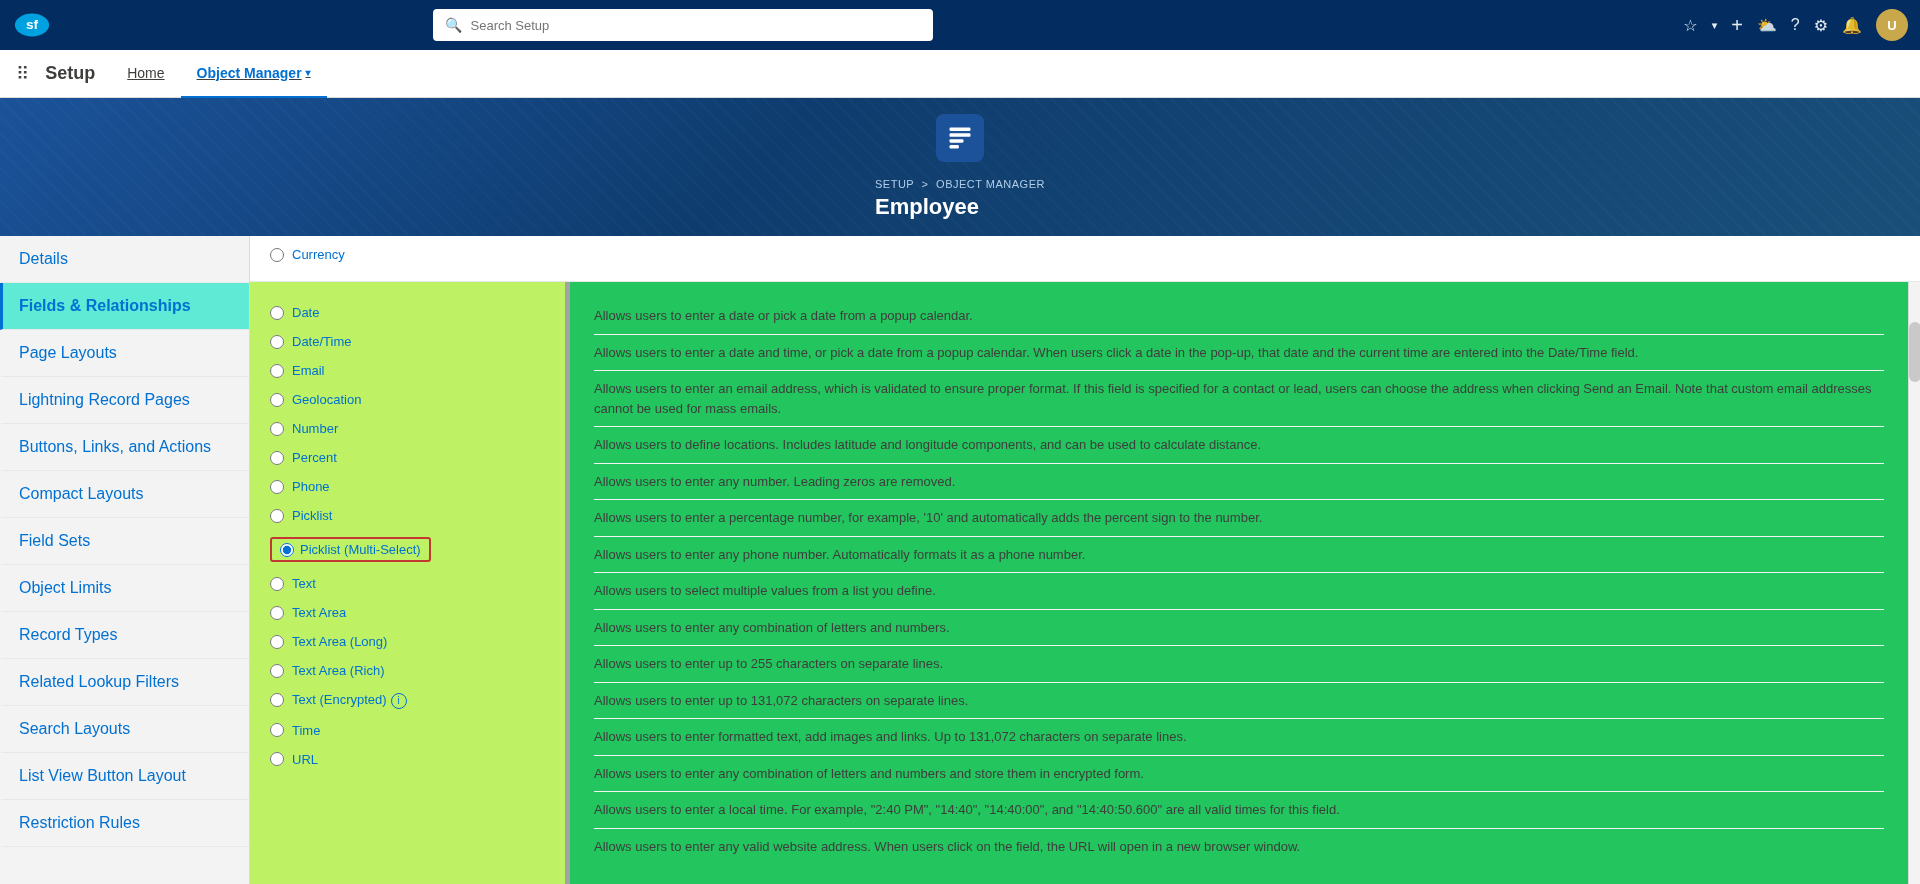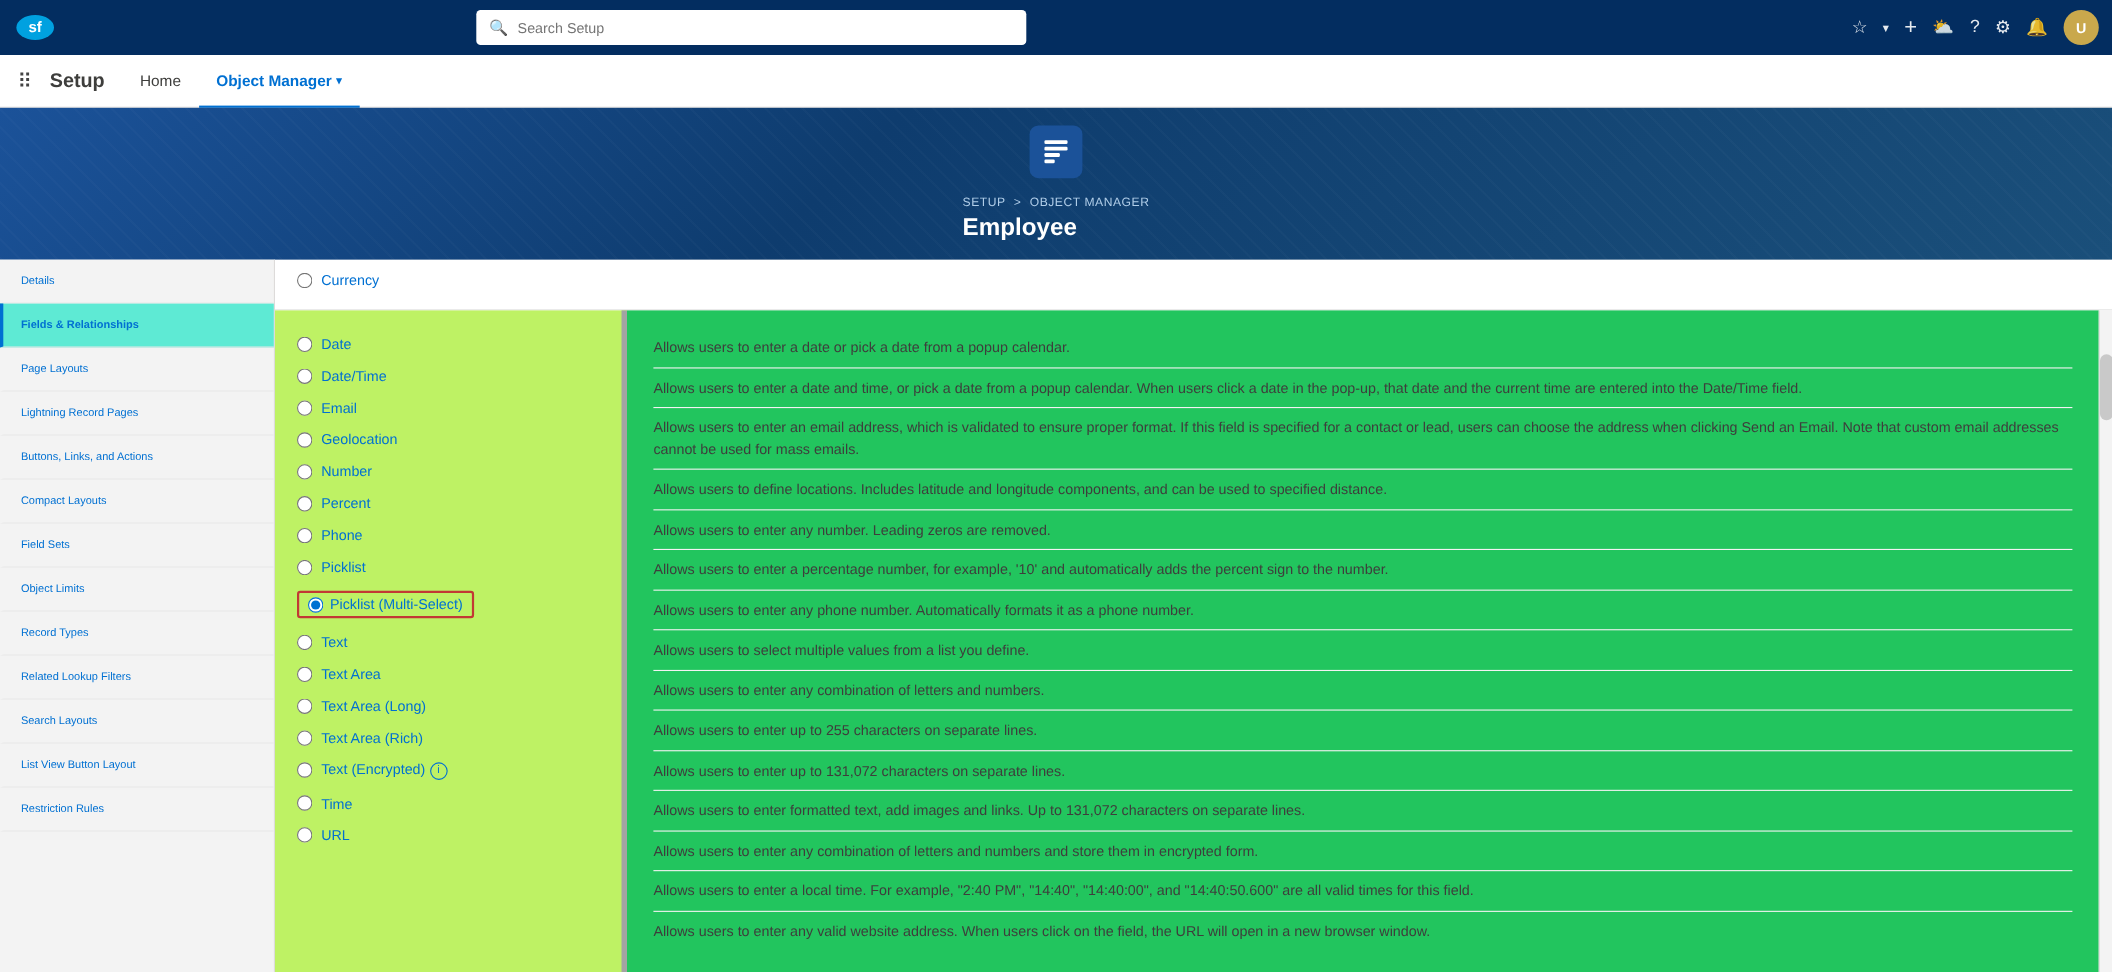--- a/index.html
+++ b/index.html
@@ -87,20 +87,21 @@
     .app-nav .app-name {
       font-size: 18px;
       font-weight: 700;
       color: #3e3e3c;
     }
     .app-nav .nav-tabs {
       display: flex;
       align-items: center;
       gap: 0;
       height: 48px;
+      text-decoration: underline;
     }
     .nav-tab {
       padding: 0 16px;
       height: 48px;
       display: flex;
       align-items: center;
       font-size: 14px;
       color: #3e3e3c;
       cursor: pointer;
       border-bottom: 2px solid transparent;
@@ -182,21 +183,21 @@
       width: 250px;
       min-width: 250px;
       background: #f3f3f3;
       border-right: 1px solid #dddbda;
       overflow-y: auto;
       position: relative;
     }
     .sidebar-item {
       padding: 14px 16px;
       cursor: pointer;
-      font-size: 10px;
+      font-size: 16px;
       color: #0070d2;
       border-left: 3px solid transparent;
       border-bottom: 1px solid #e8e8e8;
     }
     .sidebar-item.active {
       border-left: 3px solid #0070d2;
       background: #5eead4;
       color: #0070d2;
       font-weight: 700;
     }
@@ -481,21 +482,21 @@
             <div class="radio-row">
               <input type="radio" name="fieldtype" id="ft-16" style="">
               <label for="ft-16">URL</label>
             </div>
           </div>
 
         <div class="field-desc-col" id="field-desc-col">
         <div class="desc-row">Allows users to enter a date or pick a date from a popup calendar.</div>
             <div class="desc-row">Allows users to enter a date and time, or pick a date from a popup calendar. When users click a date in the pop-up, that date and the current time are entered into the Date/Time field.</div>
             <div class="desc-row">Allows users to enter an email address, which is validated to ensure proper format. If this field is specified for a contact or lead, users can choose the address when clicking Send an Email. Note that custom email addresses cannot be used for mass emails.</div>
-            <div class="desc-row">Allows users to define locations. Includes latitude and longitude components, and can be used to specified distance.</div>
+            <div class="desc-row">Allows users to define locations. Includes latitude and longitude components, and can be used to calculate distance.</div>
             <div class="desc-row">Allows users to enter any number. Leading zeros are removed.</div>
             <div class="desc-row">Allows users to enter a percentage number, for example, '10' and automatically adds the percent sign to the number.</div>
             <div class="desc-row">Allows users to enter any phone number. Automatically formats it as a phone number.</div>
             <div class="desc-row">Allows users to select multiple values from a list you define.</div>
             <div class="desc-row">Allows users to enter any combination of letters and numbers.</div>
             <div class="desc-row">Allows users to enter up to 255 characters on separate lines.</div>
             <div class="desc-row">Allows users to enter up to 131,072 characters on separate lines.</div>
             <div class="desc-row">Allows users to enter formatted text, add images and links. Up to 131,072 characters on separate lines.</div>
             <div class="desc-row">Allows users to enter any combination of letters and numbers and store them in encrypted form.</div>
             <div class="desc-row">Allows users to enter a local time. For example, "2:40 PM", "14:40", "14:40:00", and "14:40:50.600" are all valid times for this field.</div>

